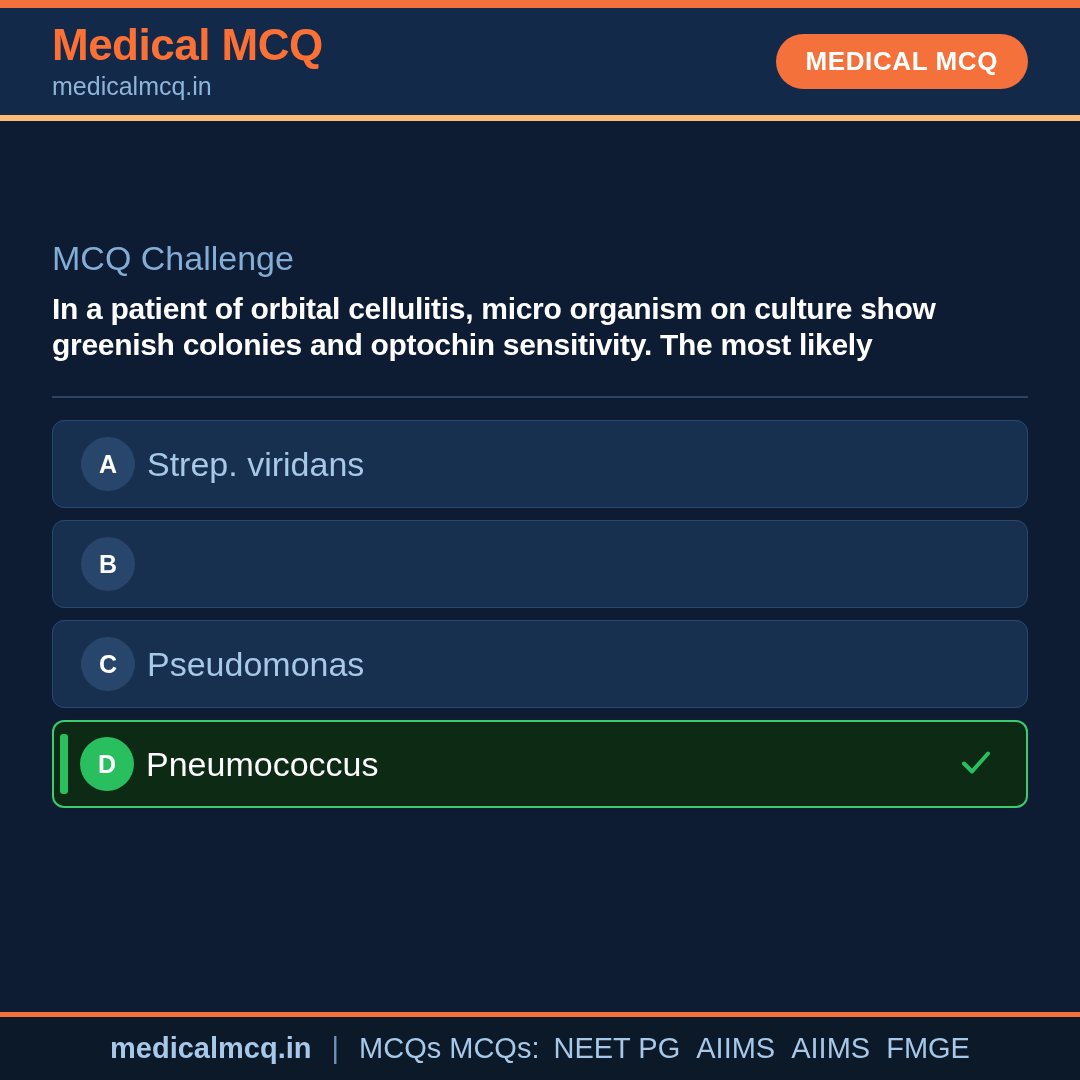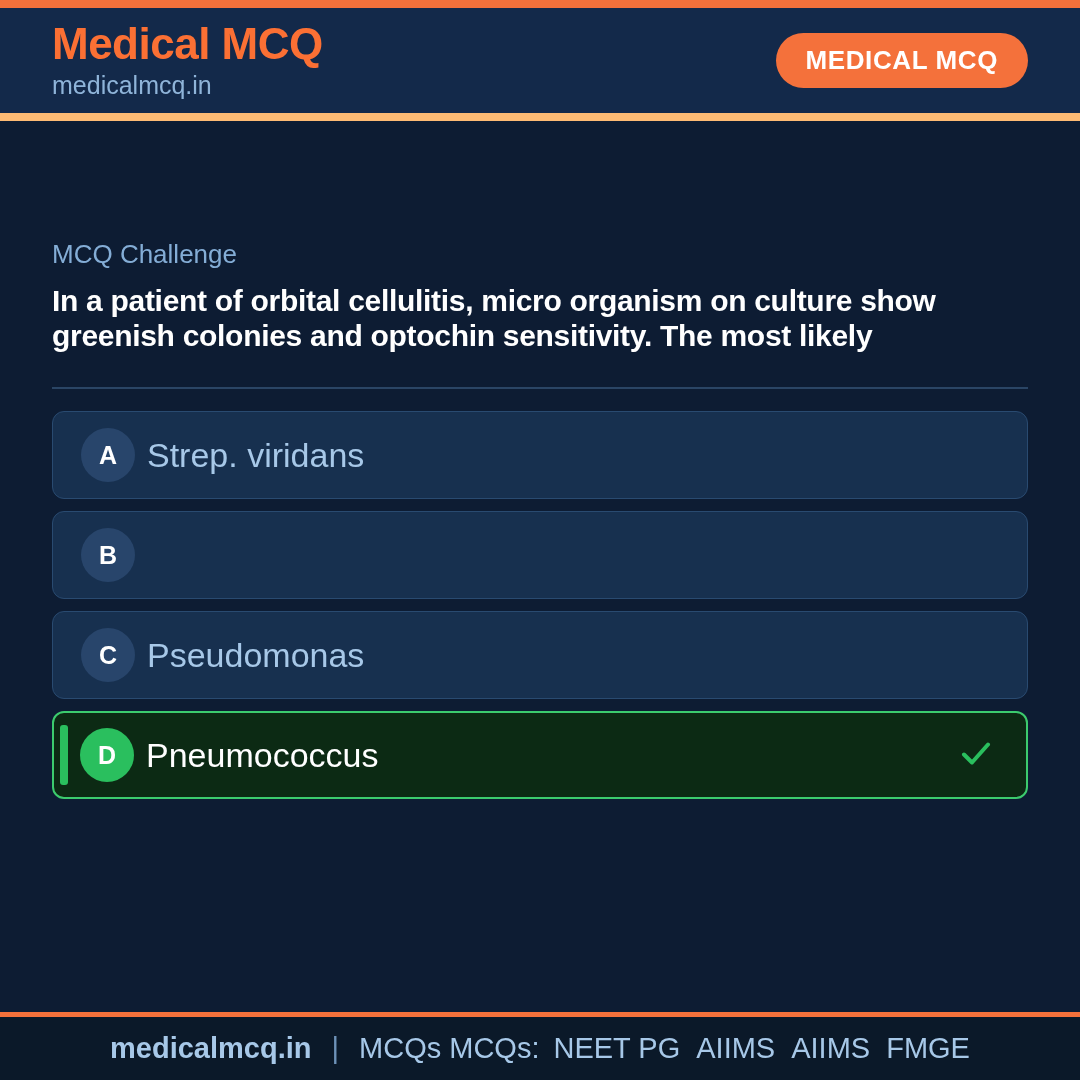--- a/index.html
+++ b/index.html
@@ -20,21 +20,21 @@
   .top-accent {
     height: 8px;
     width: 100%;
     background: #F4713B;
   }
 
   
   .header {
     height: 113px;
     background: #13294A;
-    border-bottom: 8px solid #fdba74;
+    border-bottom: 6px solid #fdba74;
     display: flex;
     align-items: center;
     justify-content: space-between;
     padding: 0 52px;
     position: relative;
   }
 
   .brand-block { display: flex; flex-direction: column; justify-content: center; }
 
   .brand-title {
@@ -68,21 +68,21 @@
     padding: 0 52px;
     position: absolute;
     top: 121px;
     left: 0;
     right: 0;
     bottom: 68px;
   }
 
   .eyebrow {
     color: #84ADD6;
-    font-size: 26px;
+    font-size: 34px;
     padding-top: 119px;
     line-height: 1.1;
   }
 
   .question {
     color: #FFFFFF;
     font-size: 30px;
     font-weight: bold;
     line-height: 1.18;
     margin-top: 14px;

